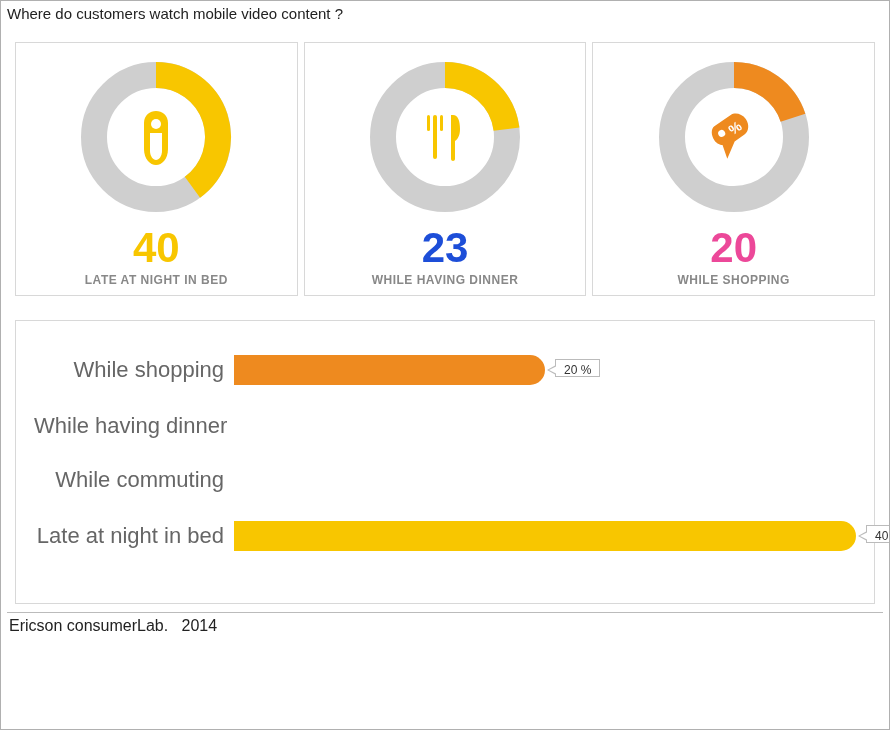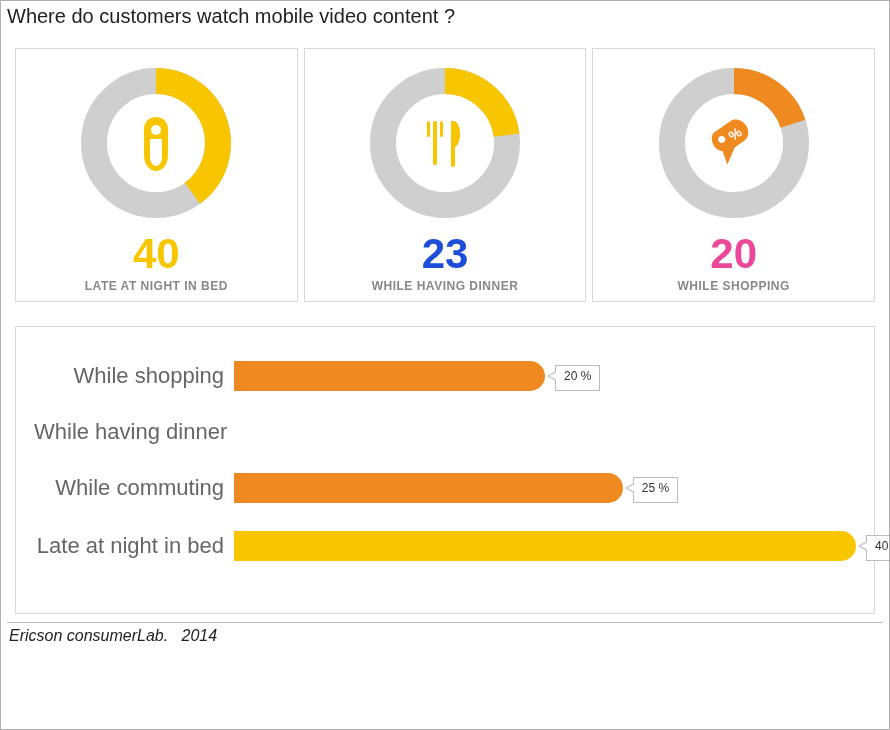--- a/index.html
+++ b/index.html
@@ -6,21 +6,21 @@
   html,body { margin:0; padding:0; }
   body {
     width:890px; height:730px;
     font-family:"Segoe UI", Arial, sans-serif;
     background:#fff;
     border:1px solid #b0b0b0;
     position:relative;
     color:#333;
   }
   .title {
-    font-size:20px;
+    font-size:15px;
     padding:4px 6px 2px 6px;
     color:#222;
     font-weight:400;
   }
   .donut-row {
     display:flex;
     gap:6px;
     padding:18px 14px 6px 14px;
   }
   .card {
@@ -78,21 +78,21 @@
     position:relative;
     height:30px;
   }
   .bar-fill {
     position:absolute; left:0; top:0; bottom:0;
     border-radius:0 15px 15px 0;
   }
   .bar-badge {
     position:absolute;
     top:4px;
-    height:26px;
+    height:18px;
     line-height:20px;
     font-size:12px;
     color:#333;
     padding:0 8px;
     border:1px solid #bbb;
     background:#fff;
     white-space:nowrap;
   }
   .bar-badge::before {
     content:"";
@@ -109,21 +109,20 @@
     border-style:solid;
     border-width:4px 8px 4px 0;
     border-color:transparent #fff transparent transparent;
   }
   .footer-line {
     border-top:1px solid #bbb;
     margin:0 6px;
     padding:4px 2px 0 2px;
     font-size:16px;
     color:#222;
-    font-style:italic;
   }
 </style>
 </head>
 <body>
 
 <div class="title">Where do customers watch mobile video content ?</div>
 
 <div class="donut-row">
     <div class="card">
       <div class="donut-wrap">
@@ -189,24 +188,20 @@
       <div class="bar-track">
         <div class="bar-fill" style="width: 50%; background: rgb(238, 138, 31);"></div>
         <div class="bar-badge" style="left: calc(50% + 10px);">20 %</div>
       </div>
     </div>
     <div class="bar-row">
       <div class="bar-label">While having dinner</div>
     </div>
     <div class="bar-row">
       <div class="bar-label">While commuting</div>
-      <div class="bar-track">
-        <div class="bar-fill" style="width: 62.5%; background: rgb(238, 138, 31);"></div>
-        <div class="bar-badge" style="left: calc(62.5% + 10px);">25 %</div>
-      </div>
     </div>
     <div class="bar-row">
       <div class="bar-label">Late at night in bed</div>
       <div class="bar-track">
         <div class="bar-fill" style="width: 100%; background: rgb(248, 198, 0);"></div>
         <div class="bar-badge" style="left: calc(100% + 10px);">40 %</div>
       </div>
     </div>
   </div>
 

